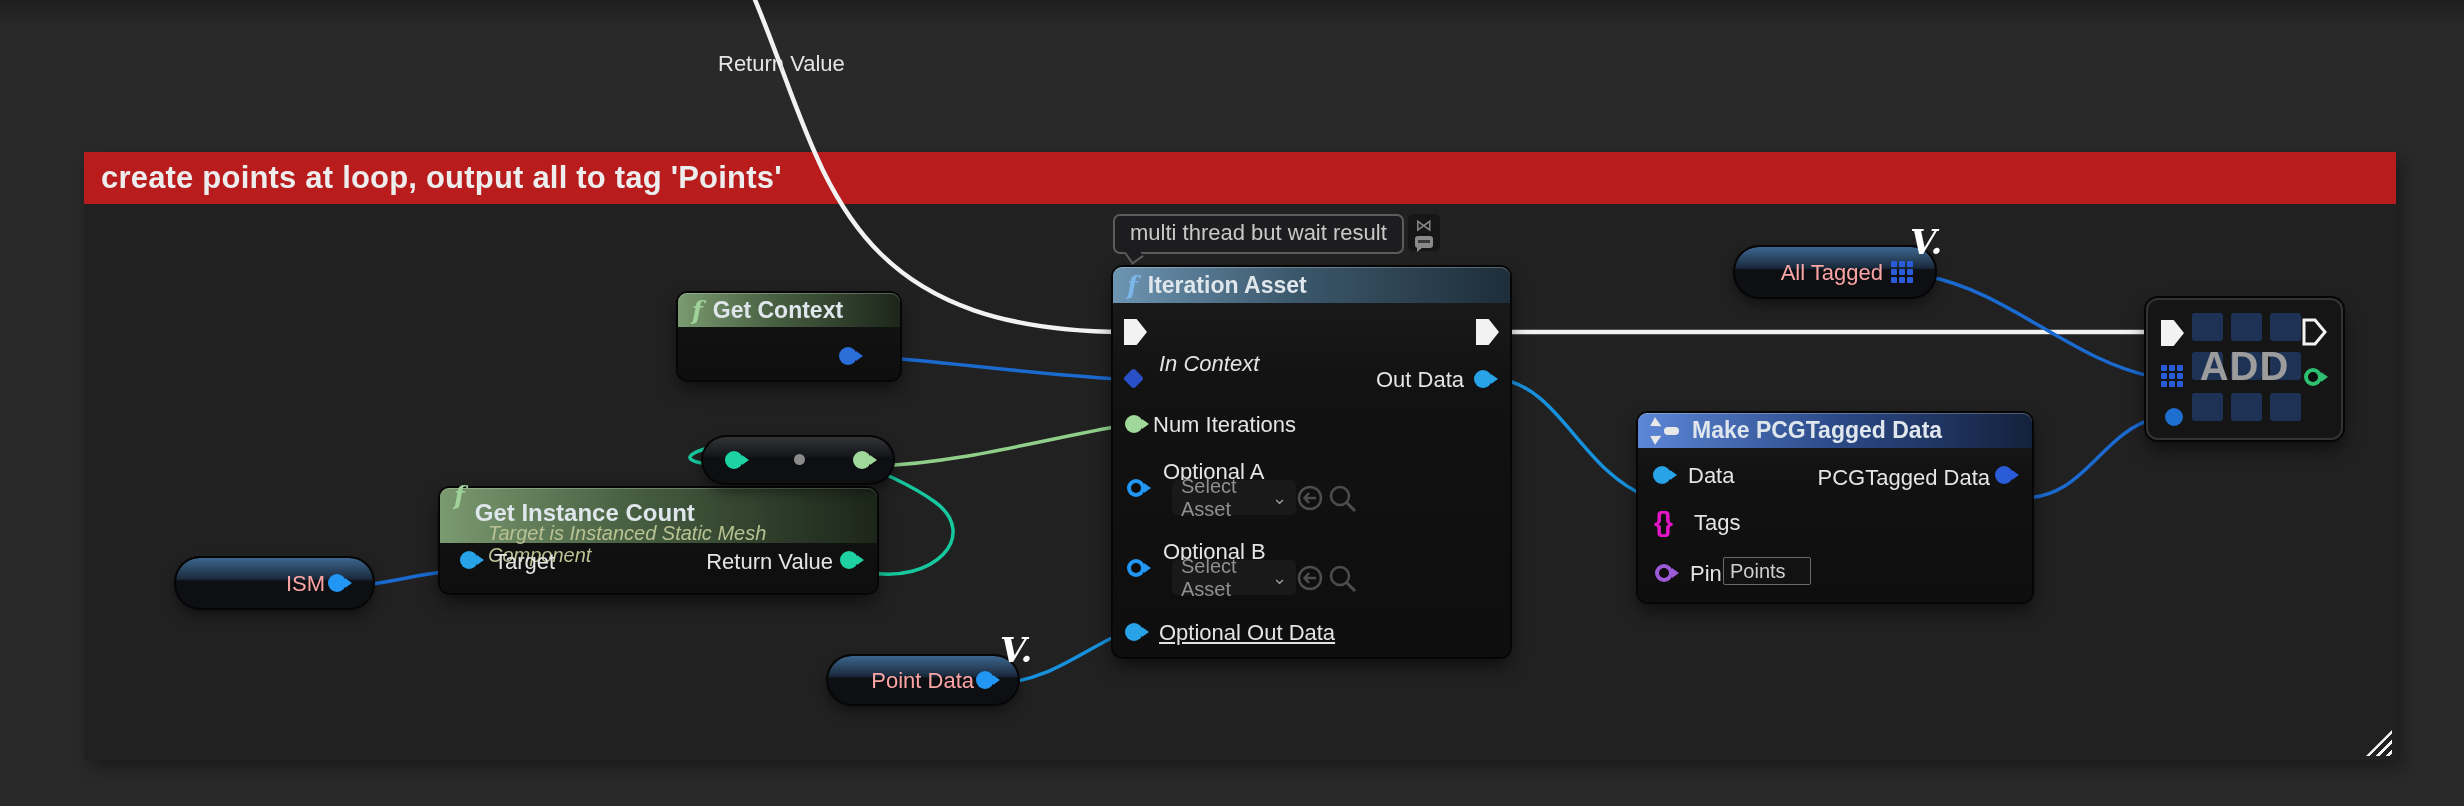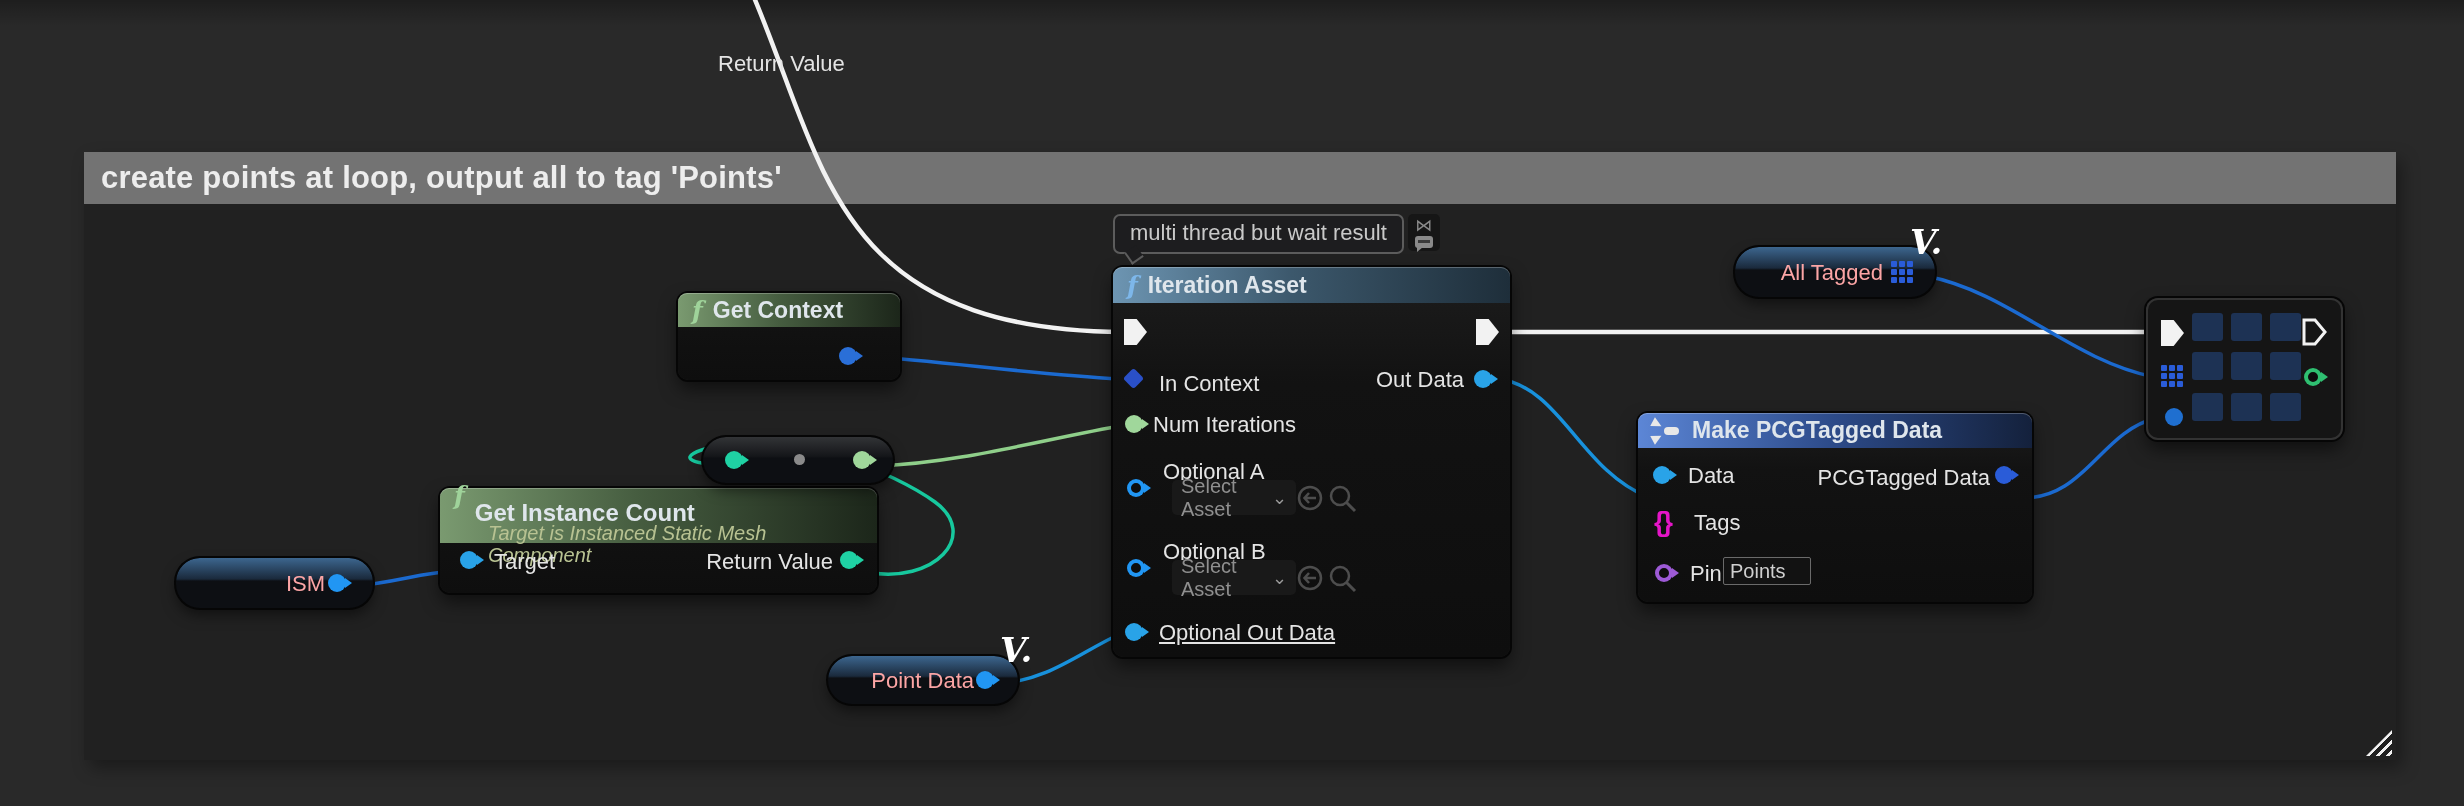--- a/index.html
+++ b/index.html
@@ -3,21 +3,21 @@
 <meta charset="utf-8">
 <style>
   html,body{margin:0;padding:0;background:#282828;}
   .stage{position:relative;width:2464px;height:806px;overflow:hidden;
          font-family:"Liberation Sans",sans-serif;background:#292929;}
   .stage::before{content:"";position:absolute;inset:0;pointer-events:none;
          background:linear-gradient(180deg,rgba(0,0,0,.28),rgba(0,0,0,0) 26px);}
   
   .comment{position:absolute;left:84px;top:152px;width:2312px;height:608px;
            background:rgba(16,16,16,.28);box-shadow:6px 8px 16px rgba(0,0,0,.35);}
-  .comment-title{position:absolute;left:0;top:0;right:0;height:52px;background:#737373;
+  .comment-title{position:absolute;left:0;top:0;right:0;height:52px;background:#b91c1c;
            display:flex;align-items:center;padding-left:17px;
            font-size:31px;font-weight:bold;color:#ededed;letter-spacing:.2px;}
   .resize{position:absolute;right:4px;bottom:4px;width:26px;height:26px;
           background:repeating-linear-gradient(135deg,transparent 0 4px,#f2f2f2 4px 7px);
           clip-path:polygon(100% 0,100% 100%,0 100%);}
   
   svg.wires{position:absolute;left:0;top:0;}
   
   .node{position:absolute;border-radius:10px;
         background:linear-gradient(180deg,#1d1d1d 0%,#121212 30%,#0e0e0e 100%);
@@ -166,21 +166,21 @@
 
   <div class="node" style="left:1113px;top:267px;width:397px;height:390px;">
     <div class="nhead h-steel" style="height:36px;font-size:23px;">
       <span class="fico" style="color:#7db7ea;">f</span>
       <span>Iteration Asset</span>
     </div>
     <span class="execpin" style="left:11px;top:52px;"></span>
     <span class="execpin" style="left:363px;top:52px;"></span>
 
     <span class="diamond" style="left:13px;top:104px;"></span>
-    <div class="lbl" style="left:46px;top:104px;">In Context</div>
+    <div class="lbl" style="left:46px;top:84px;font-style:italic;">In Context</div>
 
     <span class="pin" style="left:12px;top:148px;color:#a0d79b;"></span>
     <div class="lbl" style="left:40px;top:145px;">Num Iterations</div>
 
     <div class="lbl" style="left:50px;top:192px;">Optional A</div>
     <span class="pin hollow" style="left:14px;top:212px;color:#2196f3;"></span>
     <div class="selbox" style="left:59px;top:213px;">
       <span>Select Asset</span>
       <span class="chev">⌄</span>
     </div>
@@ -252,20 +252,21 @@
   <div class="addnode">
     <span class="addsq" style="left:46px;top:15px;"></span>
       <span class="addsq" style="left:85px;top:15px;"></span>
       <span class="addsq" style="left:124px;top:15px;"></span>
     <span class="addsq" style="left:46px;top:54px;"></span>
       <span class="addsq" style="left:85px;top:54px;"></span>
       <span class="addsq" style="left:124px;top:54px;"></span>
     <span class="addsq" style="left:46px;top:95px;"></span>
       <span class="addsq" style="left:85px;top:95px;"></span>
       <span class="addsq" style="left:124px;top:95px;"></span>
+    <div class="addtext">ADD</div>
     <span class="execpin" style="left:15px;top:22px;"></span>
     <svg style="position:absolute;left:156px;top:20px;" width="26" height="28">
       <polygon points="2,2 13,2 23,14 13,26 2,26" fill="none" stroke="#f2f2f2" stroke-width="3"></polygon>
     </svg>
     <span class="gridico" style="left:15px;top:67px;">
       <i></i>
         <i></i>
         <i></i>
         <i></i>
         <i></i>

